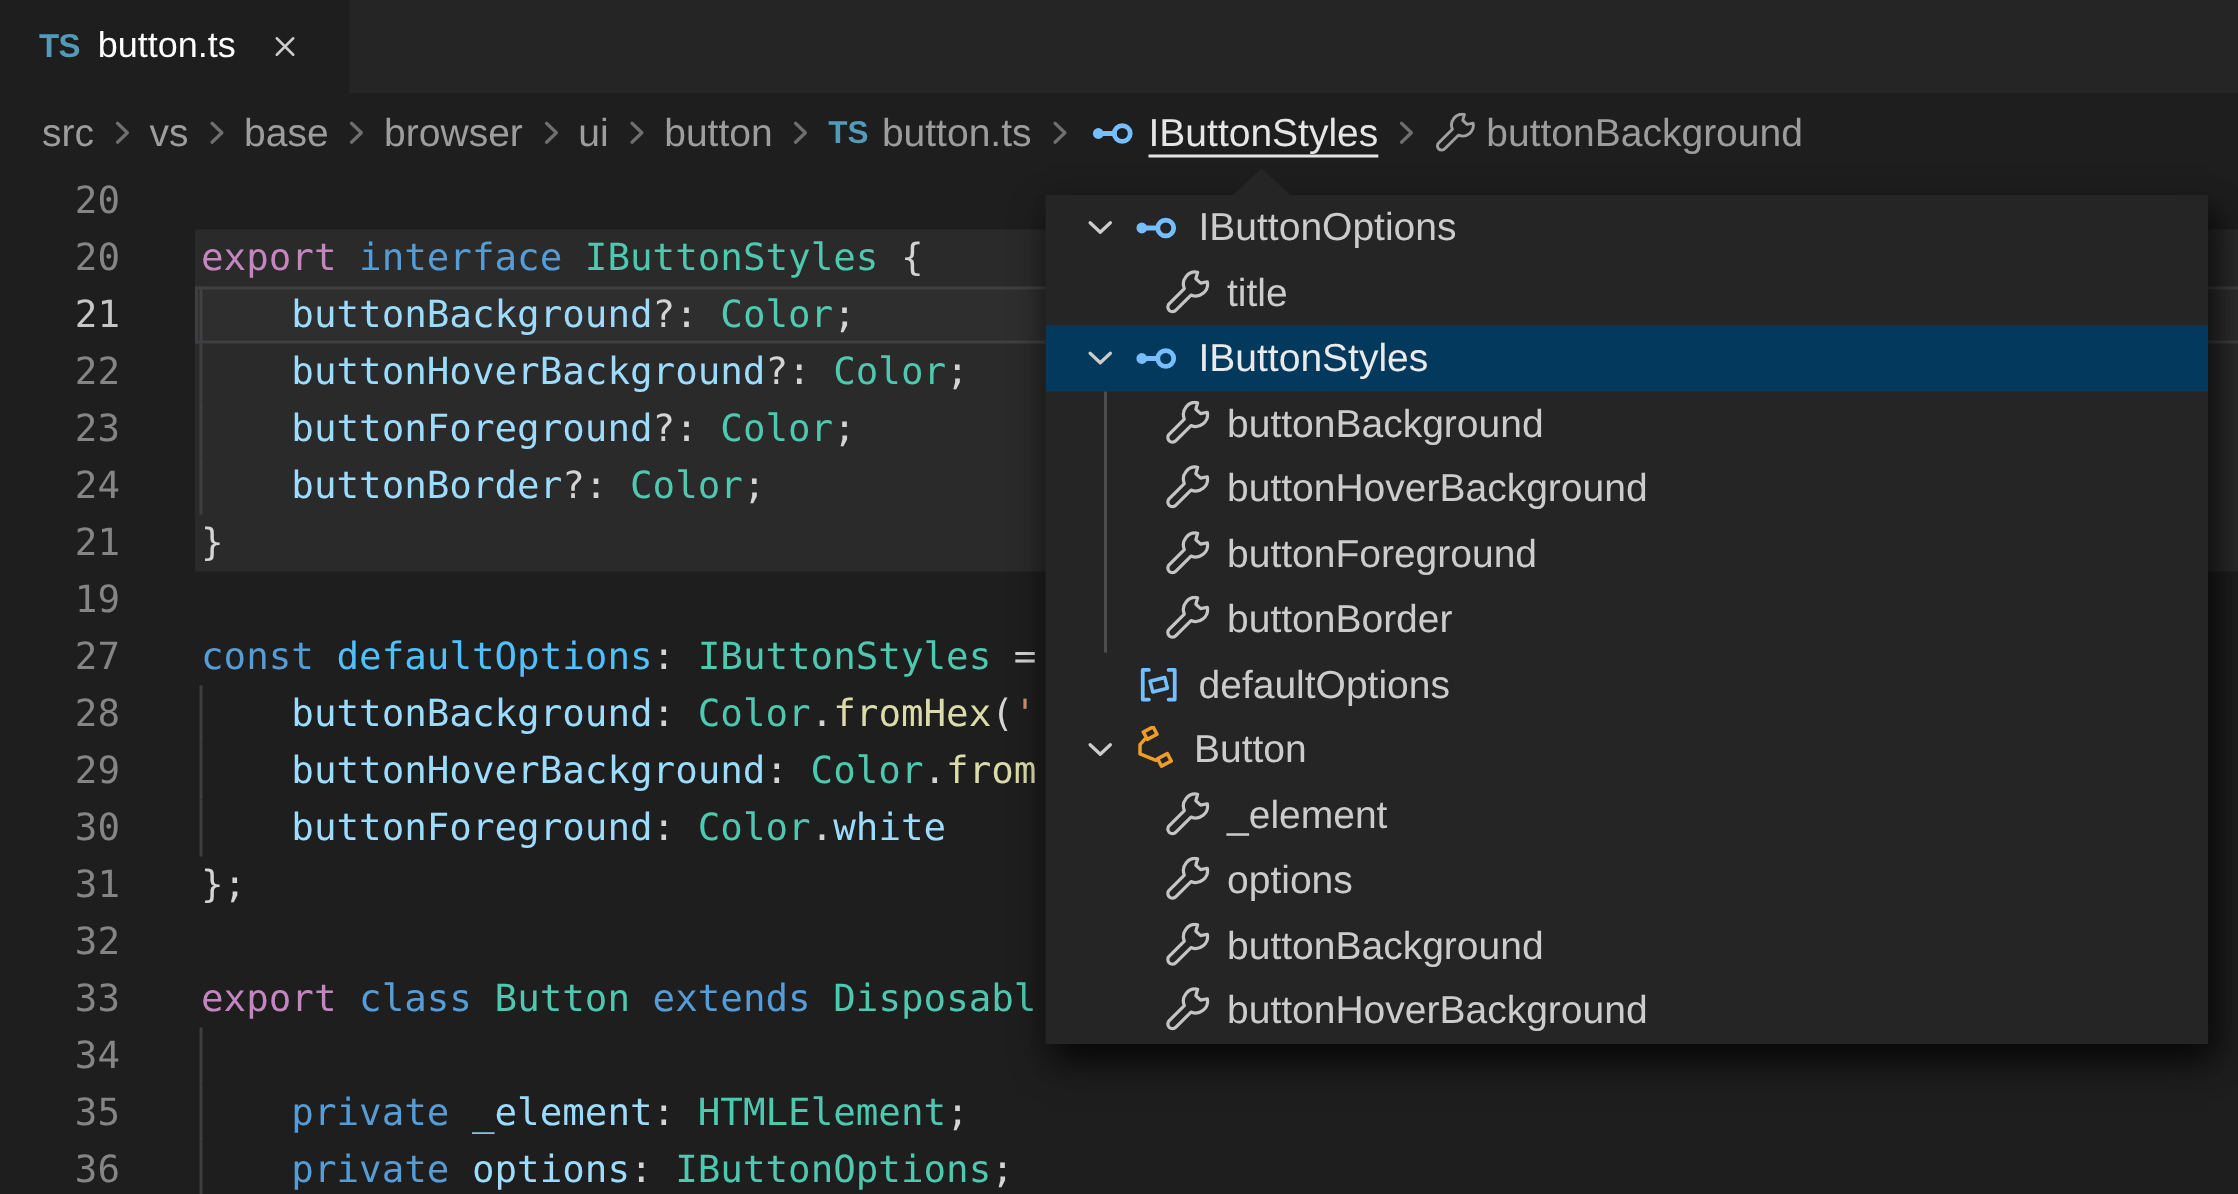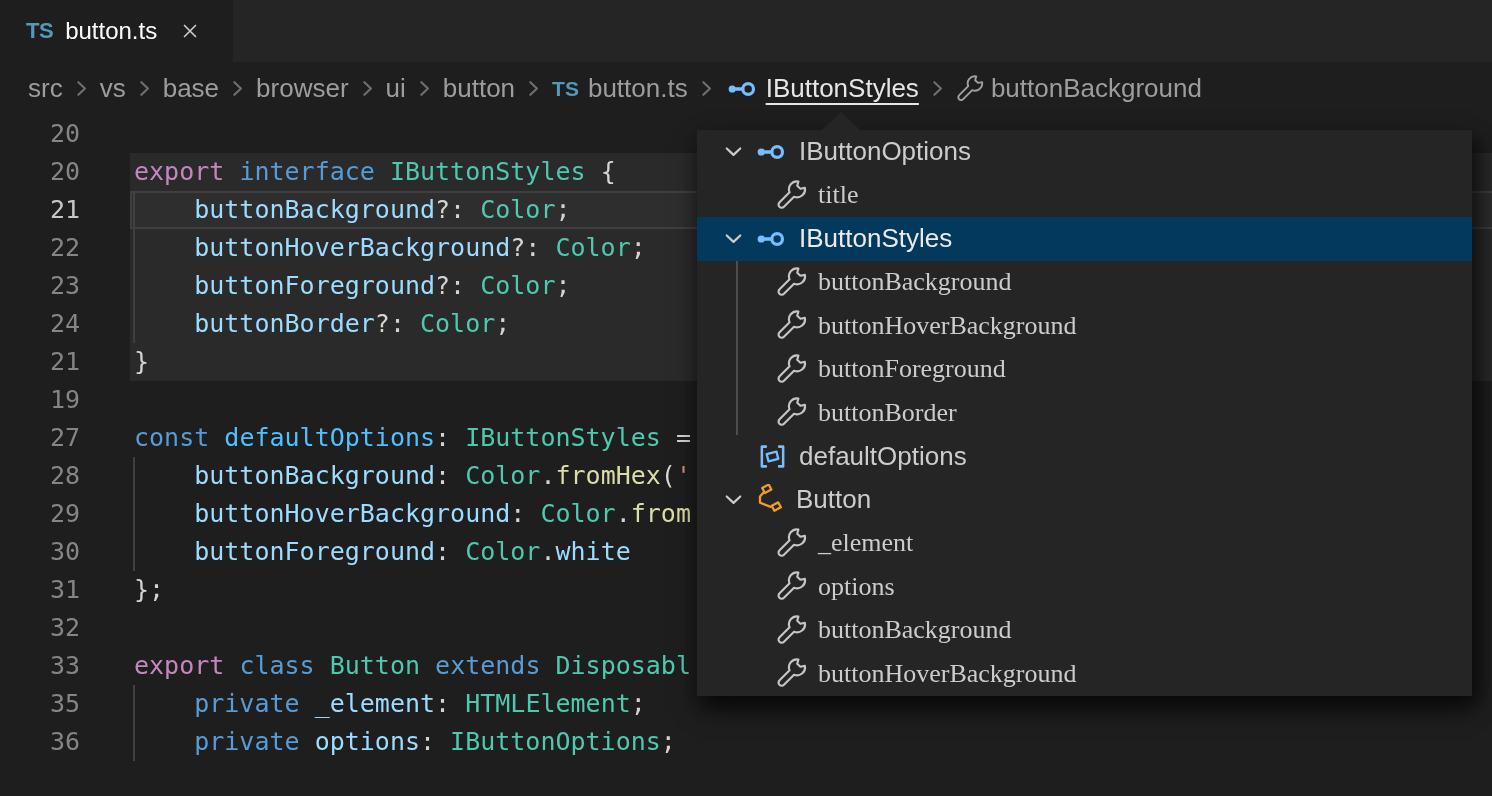--- a/index.html
+++ b/index.html
@@ -45,21 +45,21 @@
          border-left:19px solid transparent;border-right:19px solid transparent;border-bottom:18px solid #252526;}
   .dropdown{position:absolute;left:697px;top:130px;width:775px;height:566px;background:#252526;
          z-index:10;box-shadow:0 12px 22px rgba(0,0,0,.55),10px 10px 18px rgba(0,0,0,.4);
          font-size:26px;color:#cccccc;overflow:hidden;}
   .drow{height:43.5px;display:flex;align-items:center;box-sizing:border-box;cursor:pointer;}
   .drow .chev{display:flex;align-items:center;margin-right:7px;}
   .drow .sicon{display:flex;align-items:center;margin-right:11px;}
   .drow.sel{background:#04395e;color:#eaeaea;}
   .drow.pad-top{padding-left:23px;}
   .drow.pad-top-noc{padding-left:60px;}
-  .drow.pad-child{padding-left:79px;font-family:Liberation Serif, serif;}
+  .drow.pad-child{padding-left:79px;}
   .dguide{position:absolute;left:39px;top:130.5px;width:2px;height:174px;background:#4d4d4d;}
 </style>
 </head>
 <body>
 
 <div class="tabbar">
   <div class="tab">
     <span class="ts-badge">TS</span>
     <span class="tab-title">button.ts</span>
     <span class="tab-close" id="tab-close-slot">
@@ -164,20 +164,21 @@
       <div class="line guide"><span class="num">24</span><span class="code"><span style="color: rgb(212, 212, 212);">    </span><span style="color: rgb(156, 220, 254);">buttonBorder</span><span style="color: rgb(212, 212, 212);">?: </span><span style="color: rgb(78, 201, 176);">Color</span><span style="color: rgb(212, 212, 212);">;</span></span></div>
       <div class="line"><span class="num">21</span><span class="code"><span style="color: rgb(212, 212, 212);">}</span></span></div>
       <div class="line"><span class="num">19</span><span class="code"></span></div>
       <div class="line"><span class="num">27</span><span class="code"><span style="color: rgb(86, 156, 214);">const</span><span style="color: rgb(212, 212, 212);"> </span><span style="color: rgb(79, 193, 255);">defaultOptions</span><span style="color: rgb(212, 212, 212);">: </span><span style="color: rgb(78, 201, 176);">IButtonStyles</span><span style="color: rgb(212, 212, 212);"> =</span></span></div>
       <div class="line guide"><span class="num">28</span><span class="code"><span style="color: rgb(212, 212, 212);">    </span><span style="color: rgb(156, 220, 254);">buttonBackground</span><span style="color: rgb(212, 212, 212);">: </span><span style="color: rgb(78, 201, 176);">Color</span><span style="color: rgb(212, 212, 212);">.</span><span style="color: rgb(220, 220, 170);">fromHex</span><span style="color: rgb(212, 212, 212);">(</span><span style="color: rgb(206, 145, 120);">'</span></span></div>
       <div class="line guide"><span class="num">29</span><span class="code"><span style="color: rgb(212, 212, 212);">    </span><span style="color: rgb(156, 220, 254);">buttonHoverBackground</span><span style="color: rgb(212, 212, 212);">: </span><span style="color: rgb(78, 201, 176);">Color</span><span style="color: rgb(212, 212, 212);">.</span><span style="color: rgb(220, 220, 170);">from</span></span></div>
       <div class="line guide"><span class="num">30</span><span class="code"><span style="color: rgb(212, 212, 212);">    </span><span style="color: rgb(156, 220, 254);">buttonForeground</span><span style="color: rgb(212, 212, 212);">: </span><span style="color: rgb(78, 201, 176);">Color</span><span style="color: rgb(212, 212, 212);">.</span><span style="color: rgb(156, 220, 254);">white</span></span></div>
       <div class="line"><span class="num">31</span><span class="code"><span style="color: rgb(212, 212, 212);">};</span></span></div>
       <div class="line"><span class="num">32</span><span class="code"></span></div>
       <div class="line"><span class="num">33</span><span class="code"><span style="color: rgb(197, 134, 192);">export</span><span style="color: rgb(212, 212, 212);"> </span><span style="color: rgb(86, 156, 214);">class</span><span style="color: rgb(212, 212, 212);"> </span><span style="color: rgb(78, 201, 176);">Button</span><span style="color: rgb(212, 212, 212);"> </span><span style="color: rgb(86, 156, 214);">extends</span><span style="color: rgb(212, 212, 212);"> </span><span style="color: rgb(78, 201, 176);">Disposabl</span></span></div>
+      <div class="line guide"><span class="num">34</span><span class="code"></span></div>
       <div class="line guide"><span class="num">35</span><span class="code"><span style="color: rgb(212, 212, 212);">    </span><span style="color: rgb(86, 156, 214);">private</span><span style="color: rgb(212, 212, 212);"> </span><span style="color: rgb(156, 220, 254);">_element</span><span style="color: rgb(212, 212, 212);">: </span><span style="color: rgb(78, 201, 176);">HTMLElement</span><span style="color: rgb(212, 212, 212);">;</span></span></div>
       <div class="line guide"><span class="num">36</span><span class="code"><span style="color: rgb(212, 212, 212);">    </span><span style="color: rgb(86, 156, 214);">private</span><span style="color: rgb(212, 212, 212);"> </span><span style="color: rgb(156, 220, 254);">options</span><span style="color: rgb(212, 212, 212);">: </span><span style="color: rgb(78, 201, 176);">IButtonOptions</span><span style="color: rgb(212, 212, 212);">;</span></span></div>
     </div>
   <div class="current-line"></div>
 </div>
 
 <div class="notch"></div>
 <div class="dropdown" id="dropdown-slot">
   <div class="dguide"></div>
 <div class="drow pad-top">

